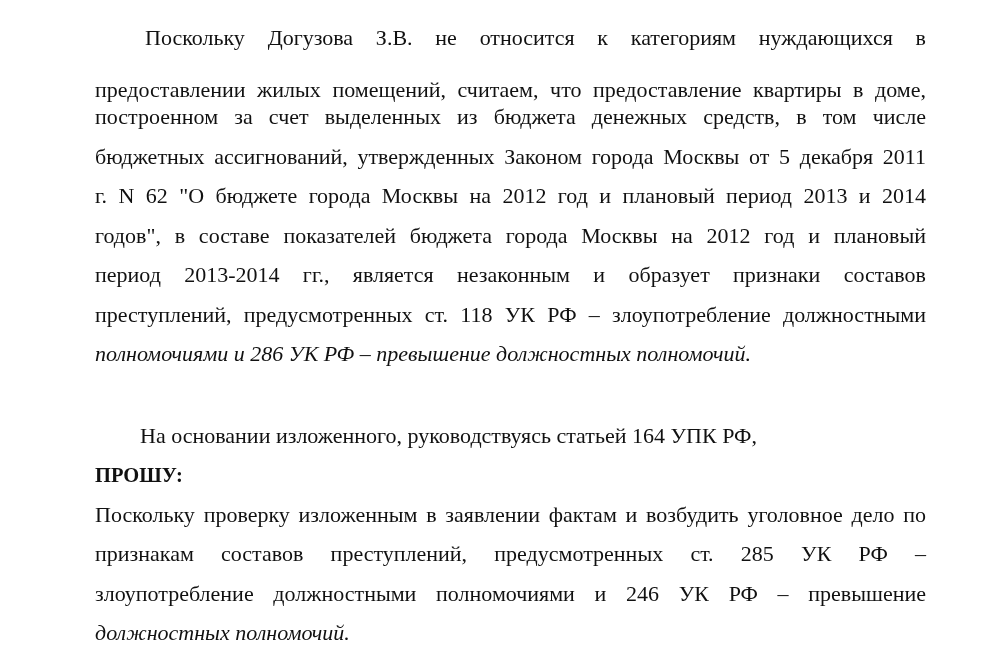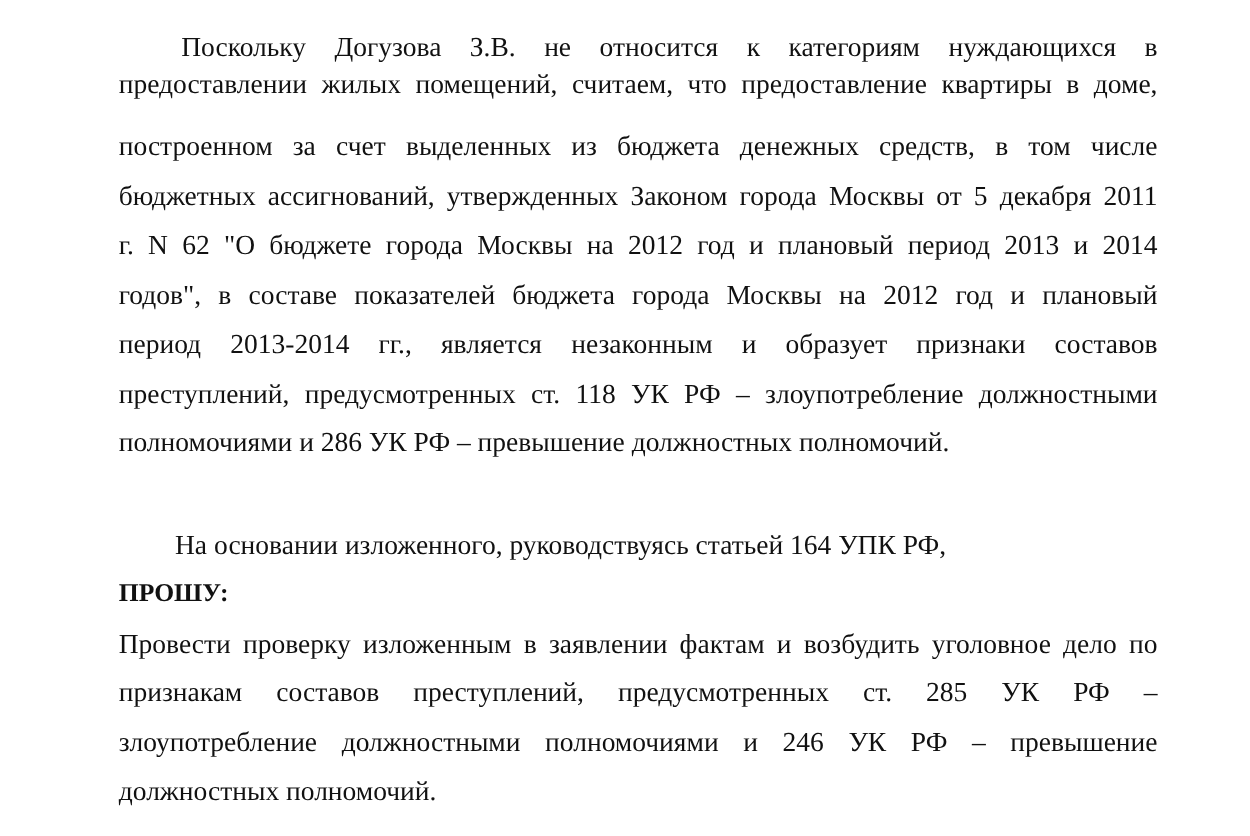--- a/index.html
+++ b/index.html
@@ -27,20 +27,21 @@
       width: 831px;
       font-size: 22px;
       line-height: 26px;
       height: 26px;
       white-space: nowrap;
       text-align: justify;
       text-align-last: justify;
     }
     .line.last {
       text-align-last: left;
+      font-style: italic;
     }
     .line.indent1 { left: 50px; width: 781px; }
     .line.indent2 { left: 45px; width: 786px; text-align-last: left; }
     .heading {
       position: absolute;
       left: 0;
       width: 831px;
       text-align: left;
       font-weight: bold;
       font-size: 20.5px;
@@ -48,34 +49,34 @@
       height: 26px;
     }
   </style>
 </head>
 <body>
 
 <div class="page">
 
   <div>
     <div class="line indent1" style="top:25px">Поскольку Догузова З.В. не относится к категориям нуждающихся в</div>
-    <div class="line" style="top:54px">предоставлении жилых помещений, считаем, что предоставление квартиры в доме,</div>
+    <div class="line" style="top:77px">предоставлении жилых помещений, считаем, что предоставление квартиры в доме,</div>
     <div class="line" style="top:104px">построенном за счет выделенных из бюджета денежных средств, в том числе</div>
     <div class="line" style="top:144px">бюджетных ассигнований, утвержденных Законом города Москвы от 5 декабря 2011</div>
     <div class="line" style="top:183px">г. N 62 "О бюджете города Москвы на 2012 год и плановый период 2013 и 2014</div>
     <div class="line" style="top:223px">годов", в составе показателей бюджета города Москвы на 2012 год и плановый</div>
     <div class="line" style="top:262px">период 2013-2014 гг., является незаконным и образует признаки составов</div>
     <div class="line" style="top:302px">преступлений, предусмотренных ст. 118 УК РФ – злоупотребление должностными</div>
     <div class="line last" style="top:341px">полномочиями и 286 УК РФ – превышение должностных полномочий.</div>
   </div>
 
   <div class="line indent2" style="top:423px">На основании изложенного, руководствуясь статьей 164 УПК РФ,</div>
 
   <div class="heading" style="top:462px">ПРОШУ:</div>
 
   <div>
-    <div class="line" style="top:502px">Провести проверку изложенным в заявлении фактам и возбудить уголовное дело по</div>
+    <div class="line" style="top:502px">Поскольку проверку изложенным в заявлении фактам и возбудить уголовное дело по</div>
     <div class="line" style="top:541px">признакам составов преступлений, предусмотренных ст. 285 УК РФ –</div>
     <div class="line" style="top:581px">злоупотребление должностными полномочиями и 246 УК РФ – превышение</div>
     <div class="line last" style="top:620px">должностных полномочий.</div>
   </div>
 
 </div>
 
 </body></html>

